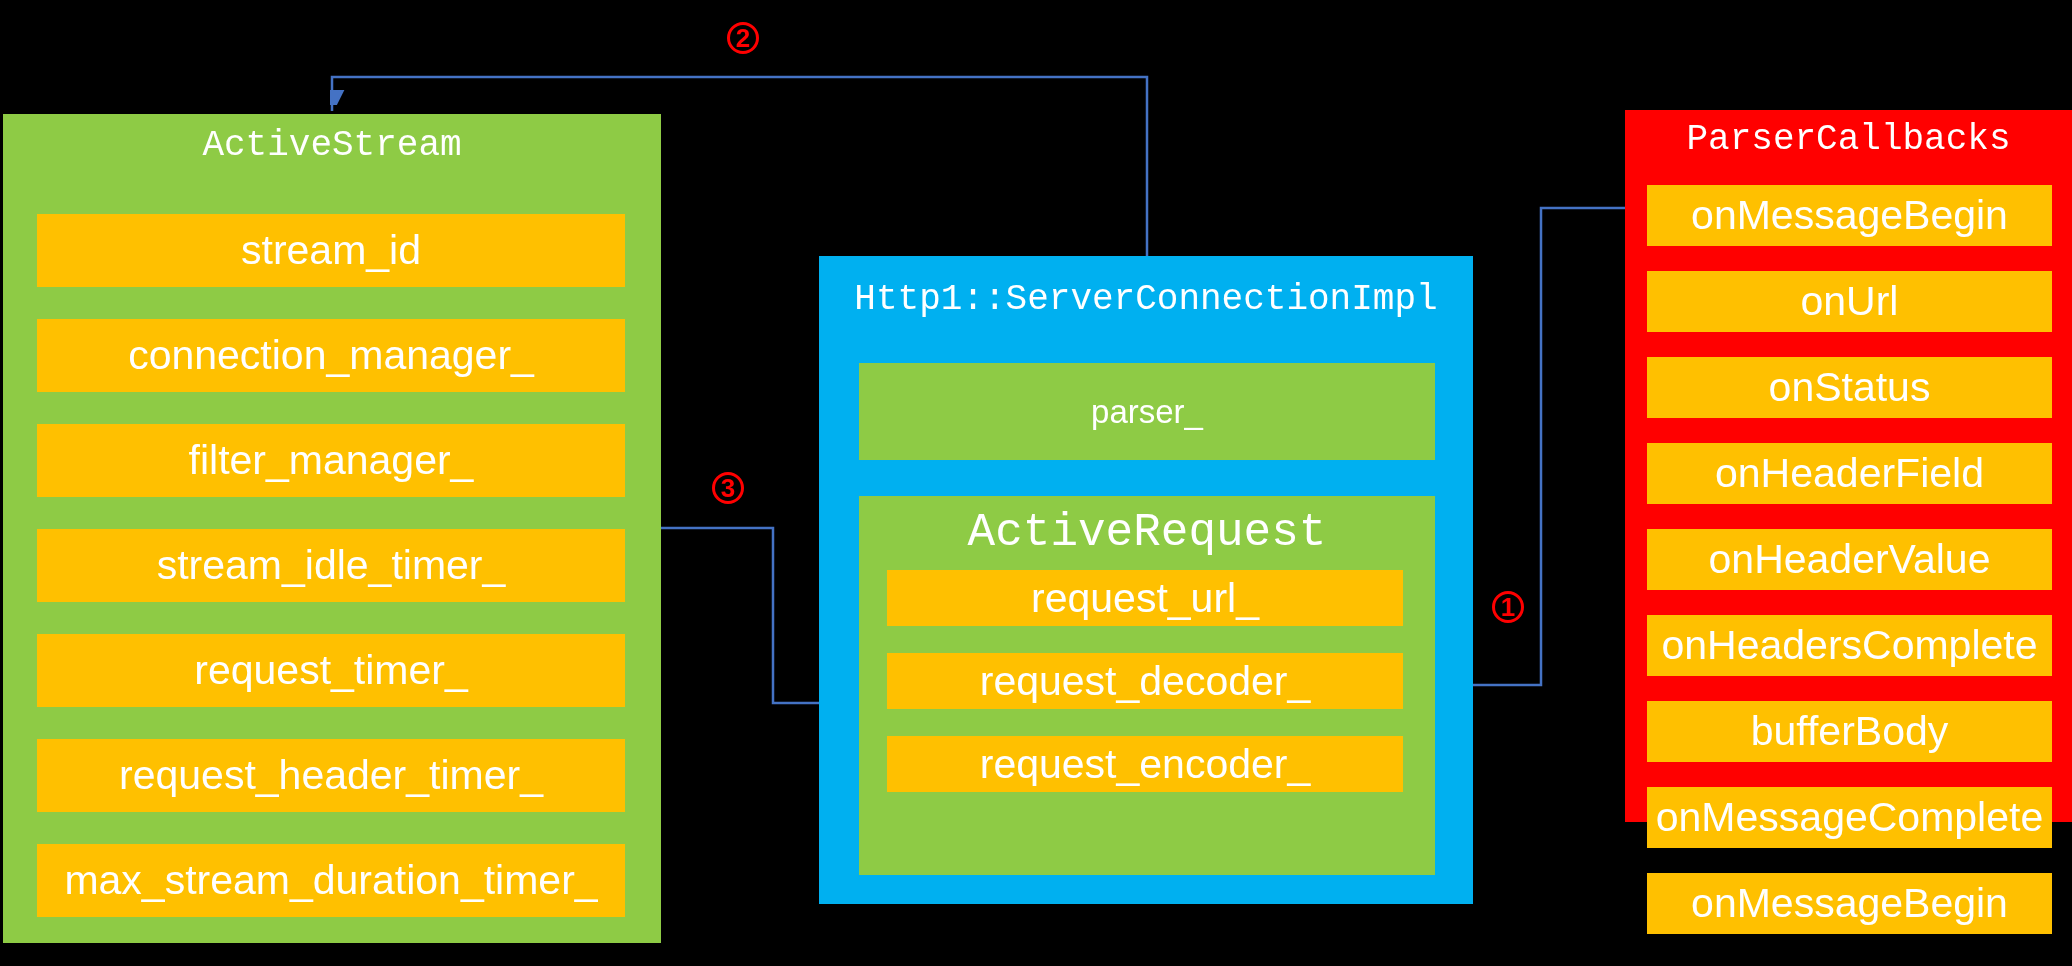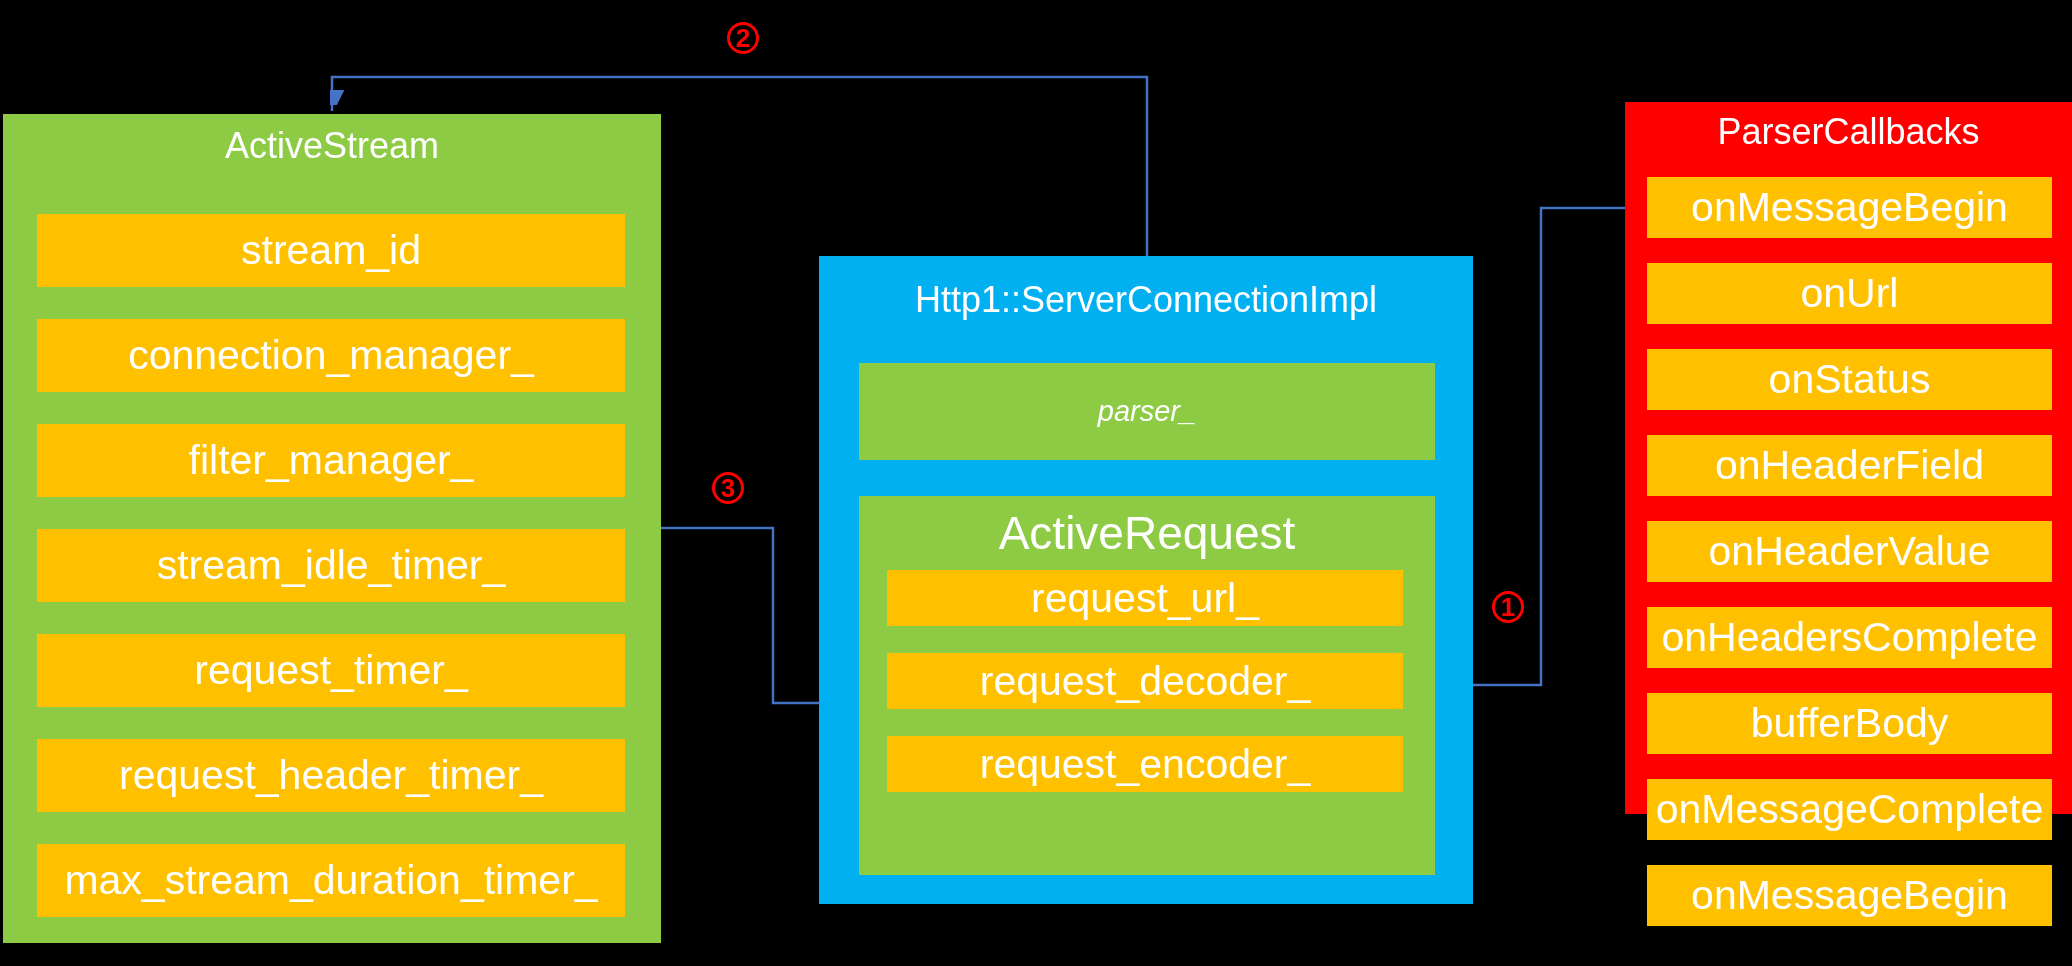--- a/index.html
+++ b/index.html
@@ -21,46 +21,47 @@
   .box-title {
     position: absolute;
     left: 0; right: 0;
     margin: 0;
     text-align: center;
     color: #fff;
     font-weight: 300;
     font-size: 36px;
     line-height: 36px;
     white-space: nowrap;
+    font-family: Liberation Mono, monospace;
   }
   .sub-title {
     font-size: 46px;
     line-height: 36px;
   }
 
   #box-active-stream { left: 3px; top: 114px; width: 658px; height: 829px; background: var(--green); }
   #box-active-stream .box-title { top: 14px; }
   #box-active-stream .items { position: absolute; left: 34px; top: 100px; width: 588px; }
   #box-active-stream .item { height: 73px; margin-bottom: 32px; background: var(--orange); }
 
   #box-server-connection { left: 819px; top: 256px; width: 654px; height: 648px; background: var(--blue); }
   #box-server-connection .box-title { top: 26px; }
 
   #parser-box {
     position: absolute; left: 40px; top: 107px; width: 576px; height: 97px;
     background: var(--green);
     display: flex; align-items: center; justify-content: center;
-    color: #fff; font-weight: 300; font-size: 29px; font-style: italic;
+    color: #fff; font-weight: 300; font-size: 33px;
   }
   #box-active-request { position: absolute; left: 40px; top: 240px; width: 576px; height: 379px; background: var(--green); }
   #box-active-request .box-title { top: 19px; }
   #box-active-request .items { position: absolute; left: 28px; top: 74px; width: 516px; }
   #box-active-request .item { height: 56px; margin-bottom: 27px; background: var(--orange); }
 
-  #box-parser-callbacks { left: 1625px; top: 102px; width: 447px; height: 712px; background: var(--red); }
+  #box-parser-callbacks { left: 1625px; top: 110px; width: 447px; height: 712px; background: var(--red); }
   #box-parser-callbacks .box-title { top: 12px; }
   #box-parser-callbacks .items { position: absolute; left: 22px; top: 75px; width: 405px; }
   #box-parser-callbacks .item { height: 61px; margin-bottom: 25px; background: var(--orange); }
 
   .item {
     display: flex; align-items: center; justify-content: center;
     color: #fff; font-weight: 300; font-size: 41px;
     white-space: nowrap;
   }
 

